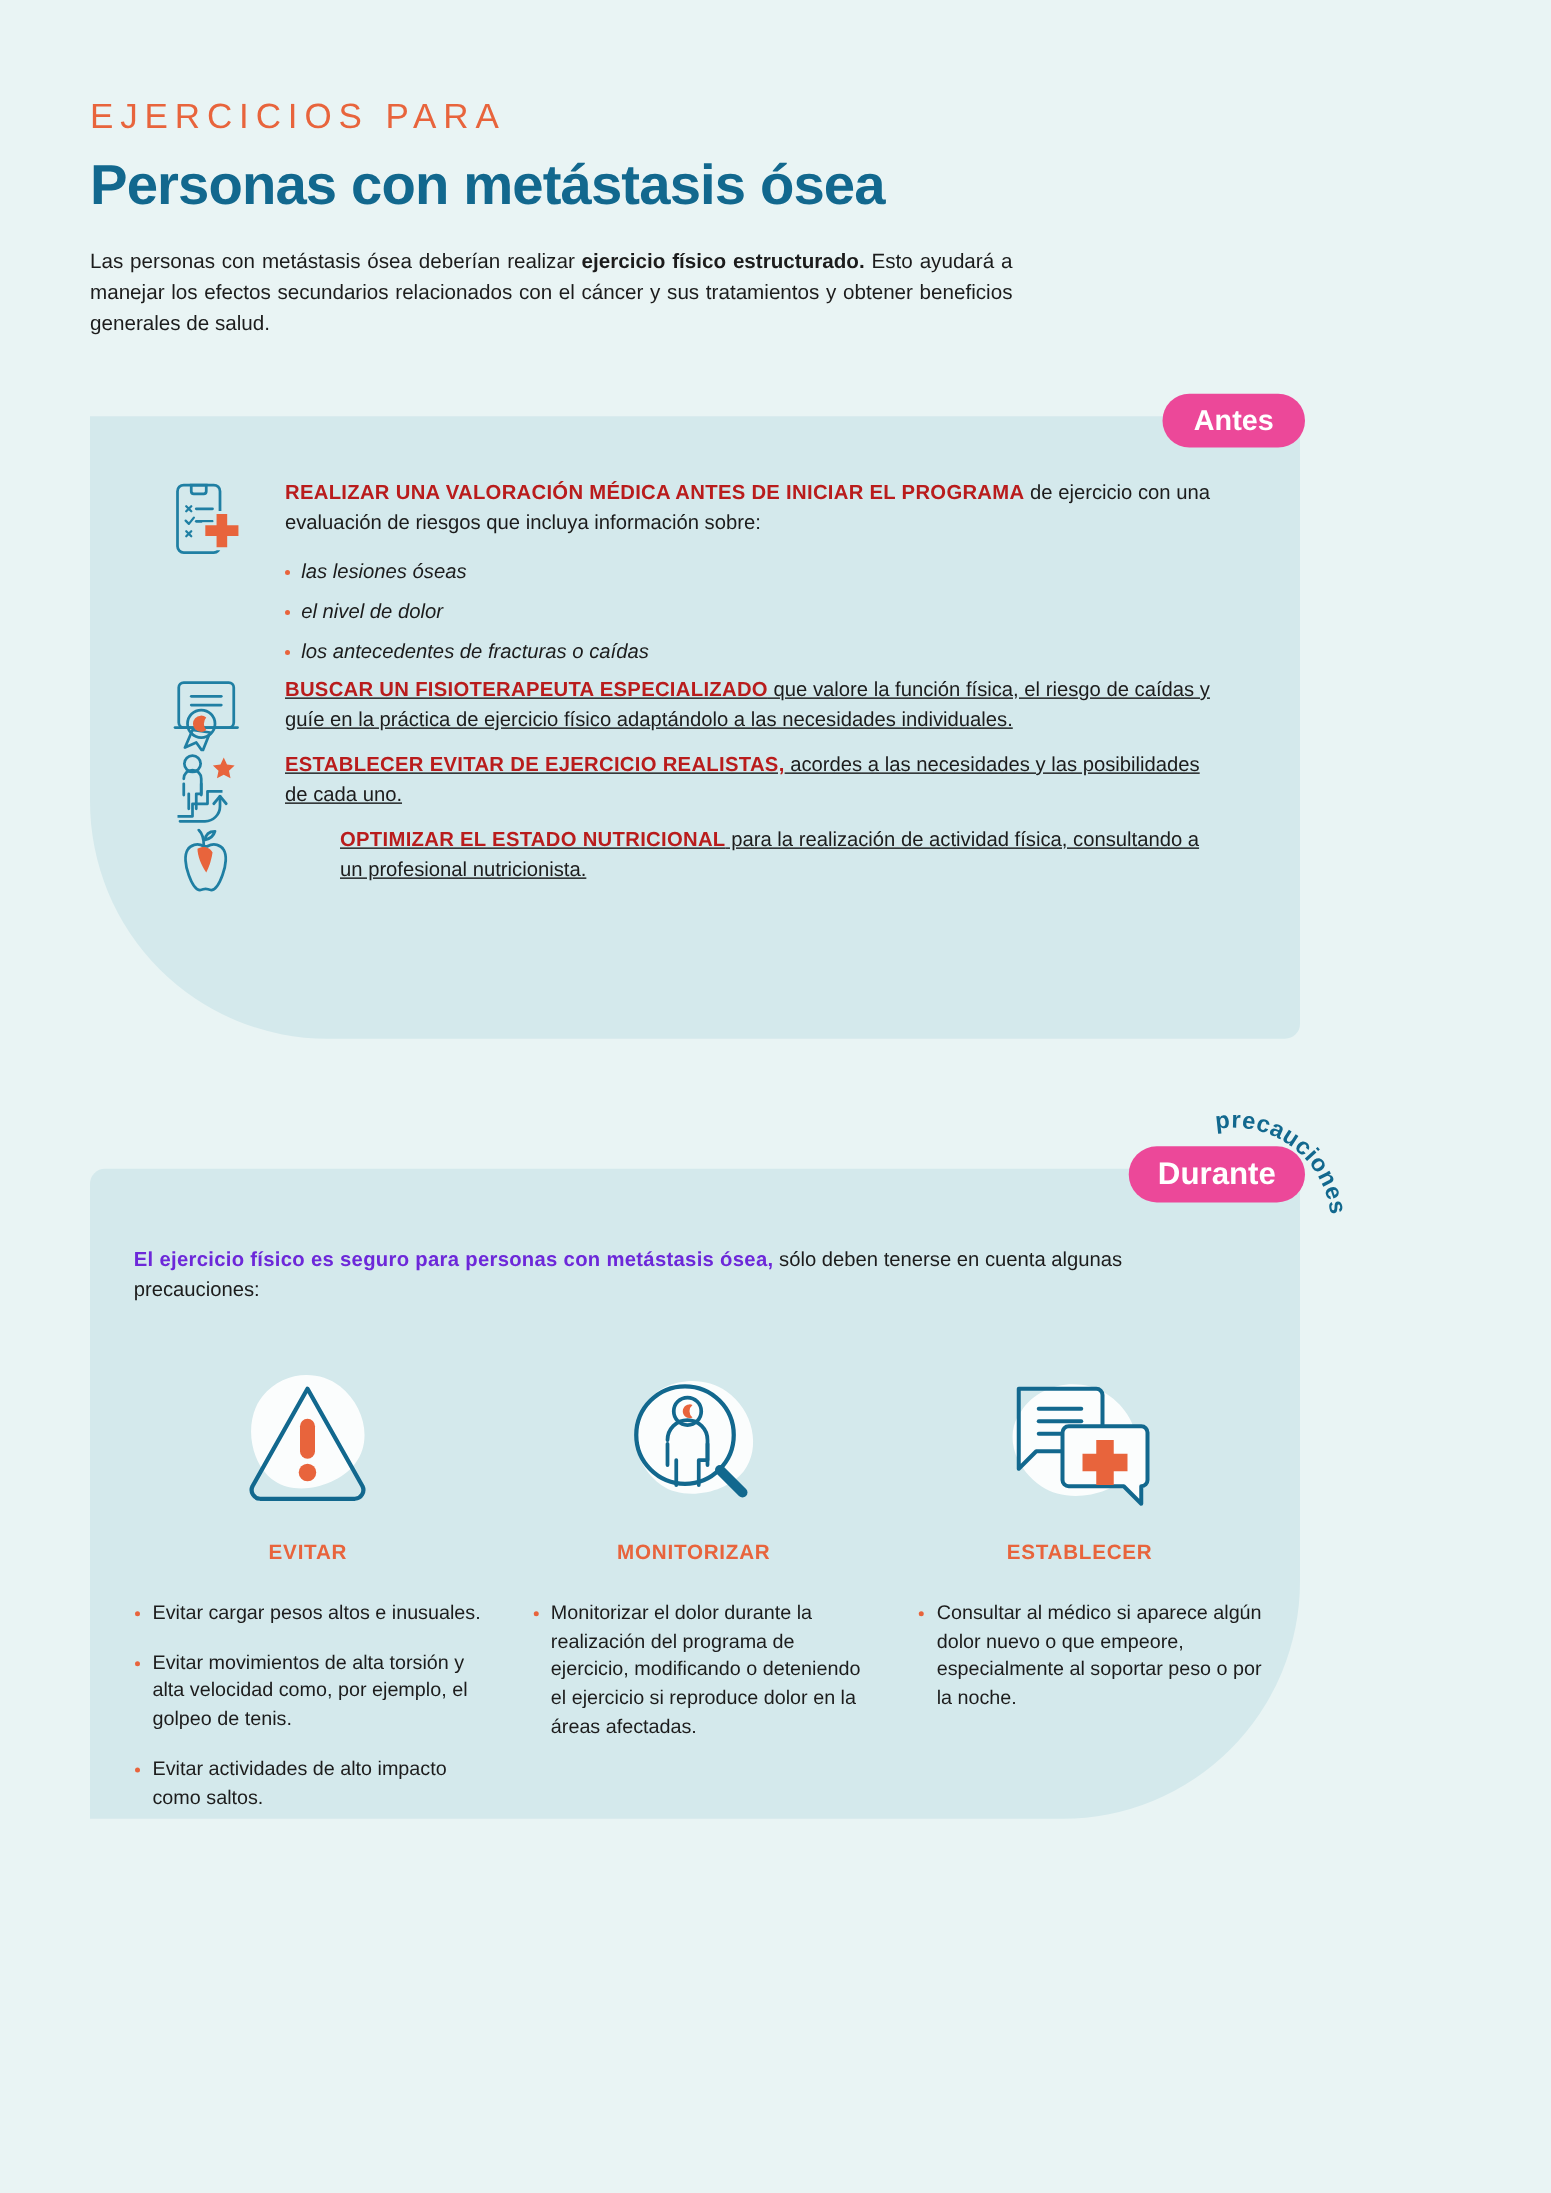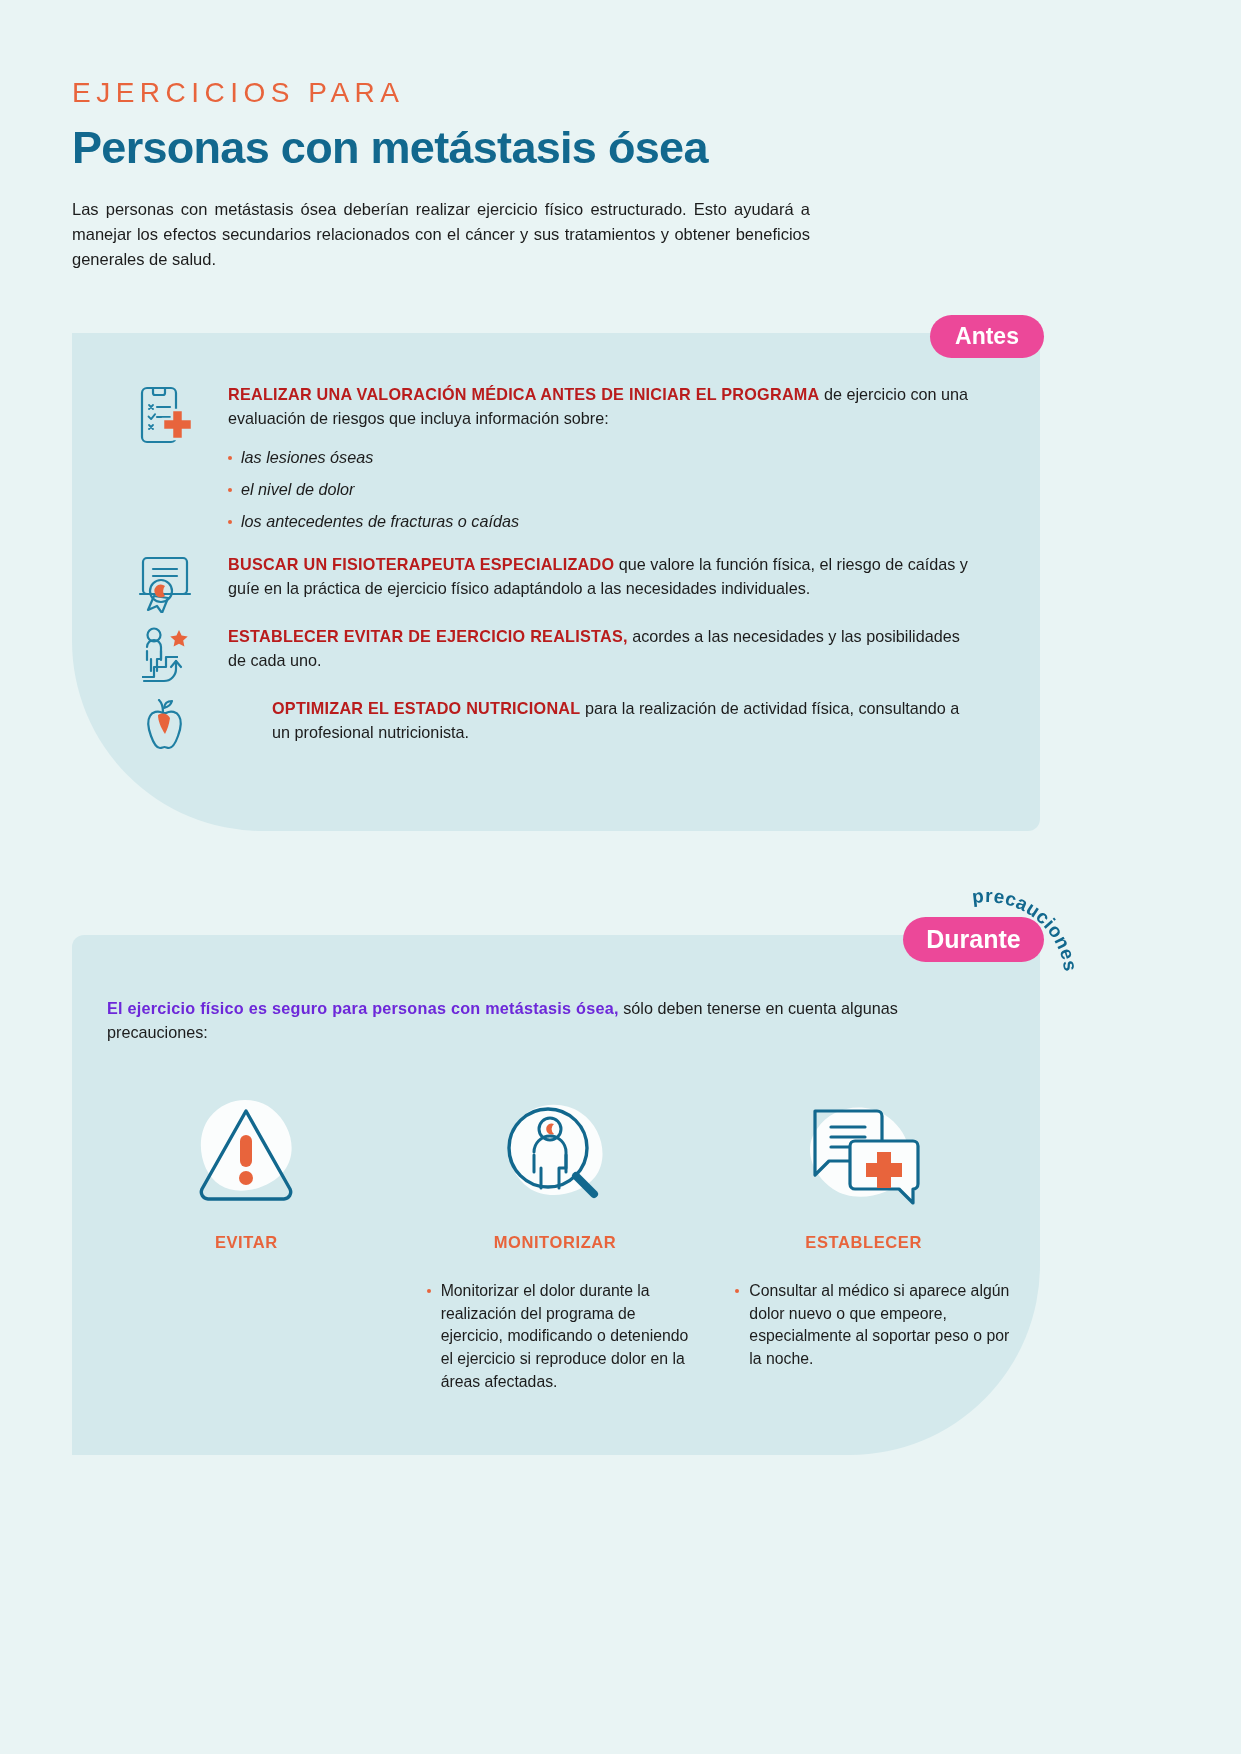--- a/index.html
+++ b/index.html
@@ -36,21 +36,21 @@
   }
   .intro {
     position: absolute;
     left: 72px; top: 197px;
     width: 738px;
     font-size: 16.5px;
     line-height: 1.52;
     color: #1c1c1c;
     text-align: justify;
   }
-  .intro b { font-weight: 400; }
+  .intro b { font-weight: 700; }
 
   
   .panel {
     position: absolute;
     background: #d4e9ec;
   }
   .panel--antes {
     left: 72px; top: 333px;
     width: 968px; height: 498px;
     border-radius: 0 12px 12px 0;
@@ -94,21 +94,21 @@
     fill: #12688e;
     font-family: "Liberation Sans", sans-serif;
     font-size: 19px;
     font-weight: 700;
     letter-spacing: 0.5px;
   }
 
   
   .rows { position: absolute; left: 138px; top: 383px; width: 830px; }
   .row { display: flex; align-items: flex-start; }
-  .row + .row { margin-top: 12px; }
+  .row + .row { margin-top: 0; text-decoration: underline; }
   .row-icon {
     width: 62px;
     flex: 0 0 62px;
     margin-right: 28px;
     padding-top: 2px;
   }
   .row-body { flex: 1; }
   .row-text {
     font-size: 16.2px;
     line-height: 1.47;
@@ -319,20 +319,25 @@
     <div class="col col--1">
       <div class="col-icon">
         <svg width="120" height="118" viewBox="0 0 120 118">
           <path d="M24 22 c16 -20 44 -22 62 -8 c20 16 26 44 12 62 c-14 18 -46 26 -64 14 c-20 -13 -26 -48 -10 -68 z" fill="#fbfdfd"></path>
           <path d="M60 16 L104 94 a7 7 0 0 1 -6 10 H22 a7 7 0 0 1 -6 -10 z" fill="none" stroke="#12688e" stroke-width="3.4" stroke-linejoin="round"></path>
           <rect x="54" y="40" width="12" height="32" rx="6" fill="#e8643c"></rect>
           <circle cx="60" cy="83" r="7" fill="#e8643c"></circle>
         </svg>
       </div>
       <div class="col-title">EVITAR</div>
+      <ul class="col-list">
+        <li>Evitar cargar pesos altos e inusuales.</li>
+        <li>Evitar movimientos de alta torsión y alta velocidad como, por ejemplo, el golpeo de tenis.</li>
+        <li>Evitar actividades de alto impacto como saltos.</li>
+      </ul>
     </div>
 
     <div class="col col--2">
       <div class="col-icon">
         <svg width="125" height="118" viewBox="0 0 125 118">
           <path d="M22 30 c14 -22 46 -26 66 -12 c22 15 28 46 14 64 c-14 18 -48 24 -66 11 c-20 -14 -28 -44 -14 -63 z" fill="#fbfdfd"></path>
           <circle cx="55" cy="53" r="39" fill="none" stroke="#12688e" stroke-width="3.4"></circle>
           <circle cx="57" cy="34" r="11" fill="none" stroke="#12688e" stroke-width="3"></circle>
           <path d="M61 29 a5.5 5.5 0 1 0 0 10 a6.4 6.4 0 0 1 0 -10 z" fill="#e8643c"></path>
           <path d="M41 57 a16 16 0 0 1 32 0 v16 h-7 v20 M48 73 v20" fill="none" stroke="#12688e" stroke-width="3" stroke-linecap="round" stroke-linejoin="round"></path>

